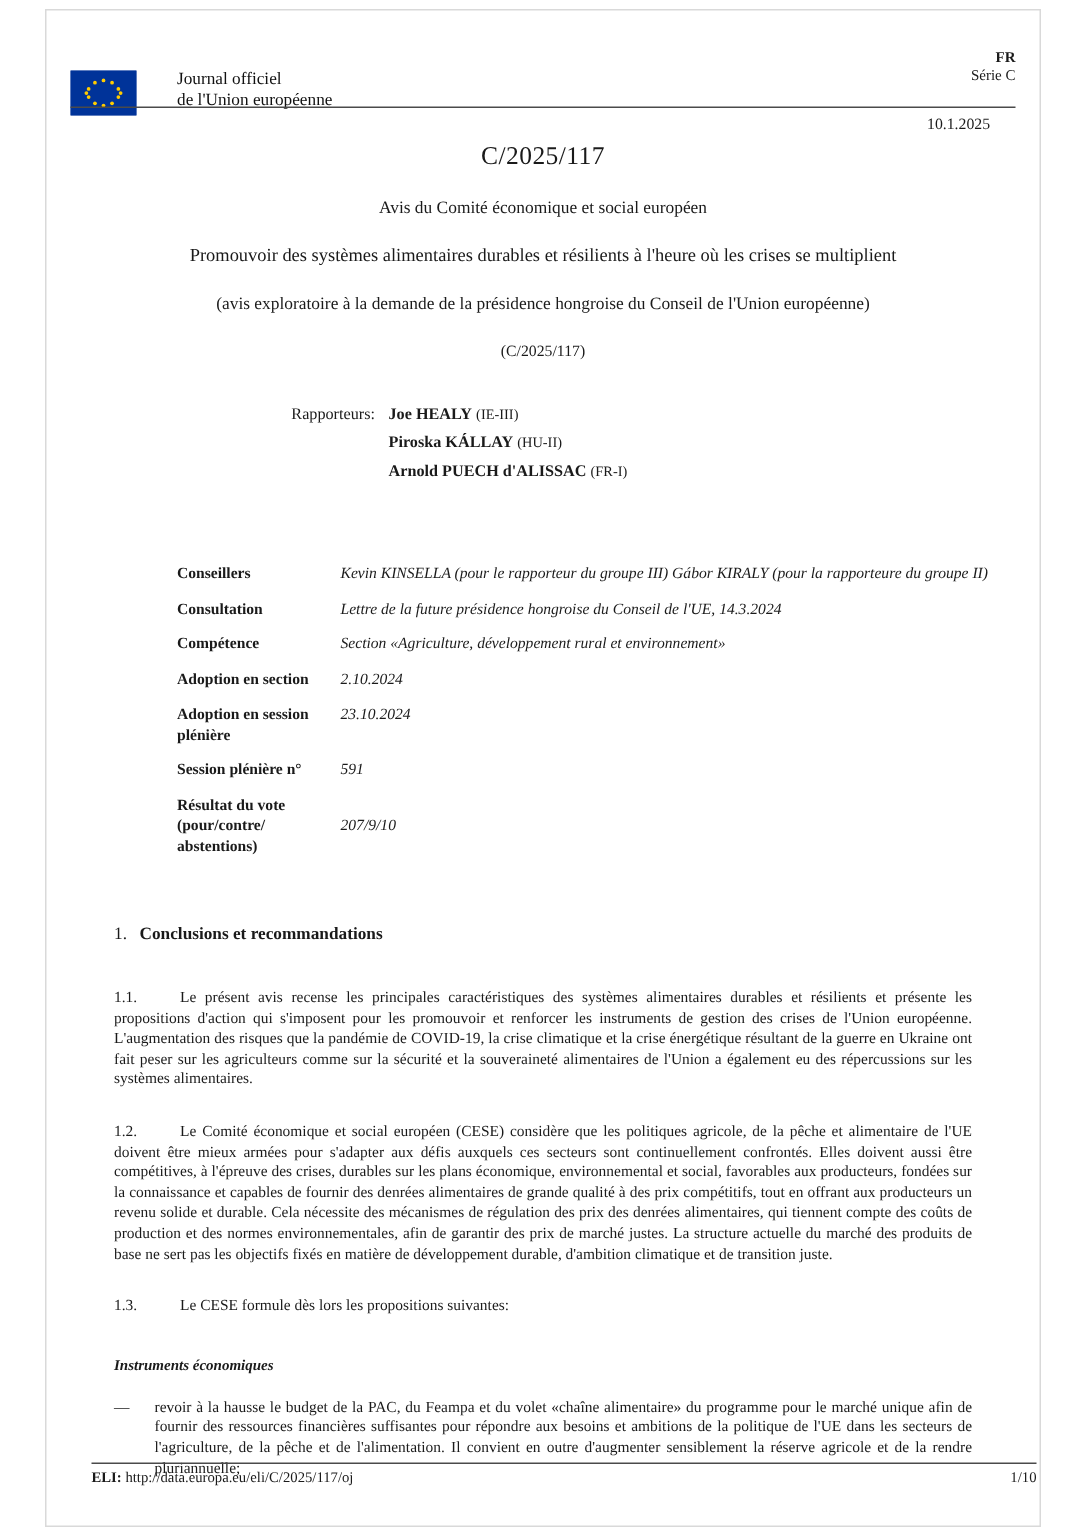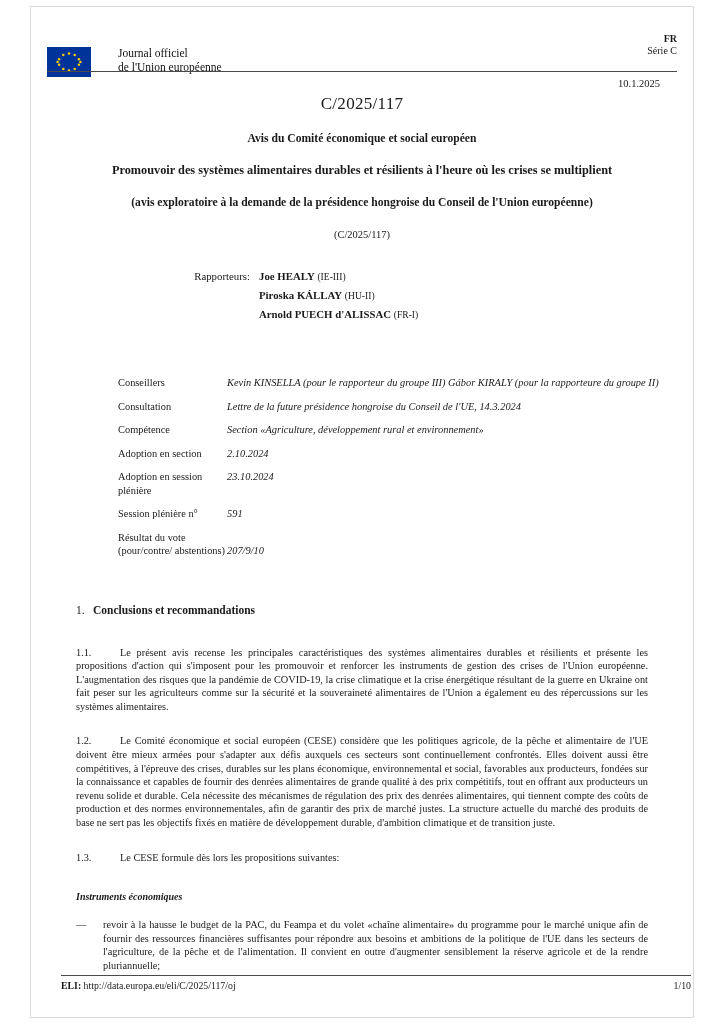--- a/index.html
+++ b/index.html
@@ -97,21 +97,21 @@
 
   
   .doc-number {
     text-align: center;
     font-size: 17px;
     letter-spacing: 0.3px;
     margin-top: -4px;
   }
   .title-block { text-align: center; margin-top: 17px; }
   .title-block .t-line {
-    font-weight: bold;
+    font-weight: normal;
     font-size: 11.6px;
     line-height: 15px;
     margin-bottom: 17px;
   }
   .title-block .t-main { font-size: 12.3px; }
   .title-block .t-ref {
     font-weight: normal;
     font-size: 10.5px;
     margin-bottom: 0;
   }
@@ -144,20 +144,21 @@
     display: flex;
     align-items: flex-start;
     margin-bottom: 10px;
   }
   .meta-label {
     width: 180px;
     flex: 0 0 180px;
     padding-left: 71px;
     box-sizing: border-box;
     line-height: 13.5px;
+    font-weight: bold;
   }
   .meta-value {
     flex: 1 1 auto;
     line-height: 13.5px;
     font-style: italic;
   }
   .meta-row.vote .meta-value { padding-top: 13px; }
 
   
   .body { margin-top: 46px; }

